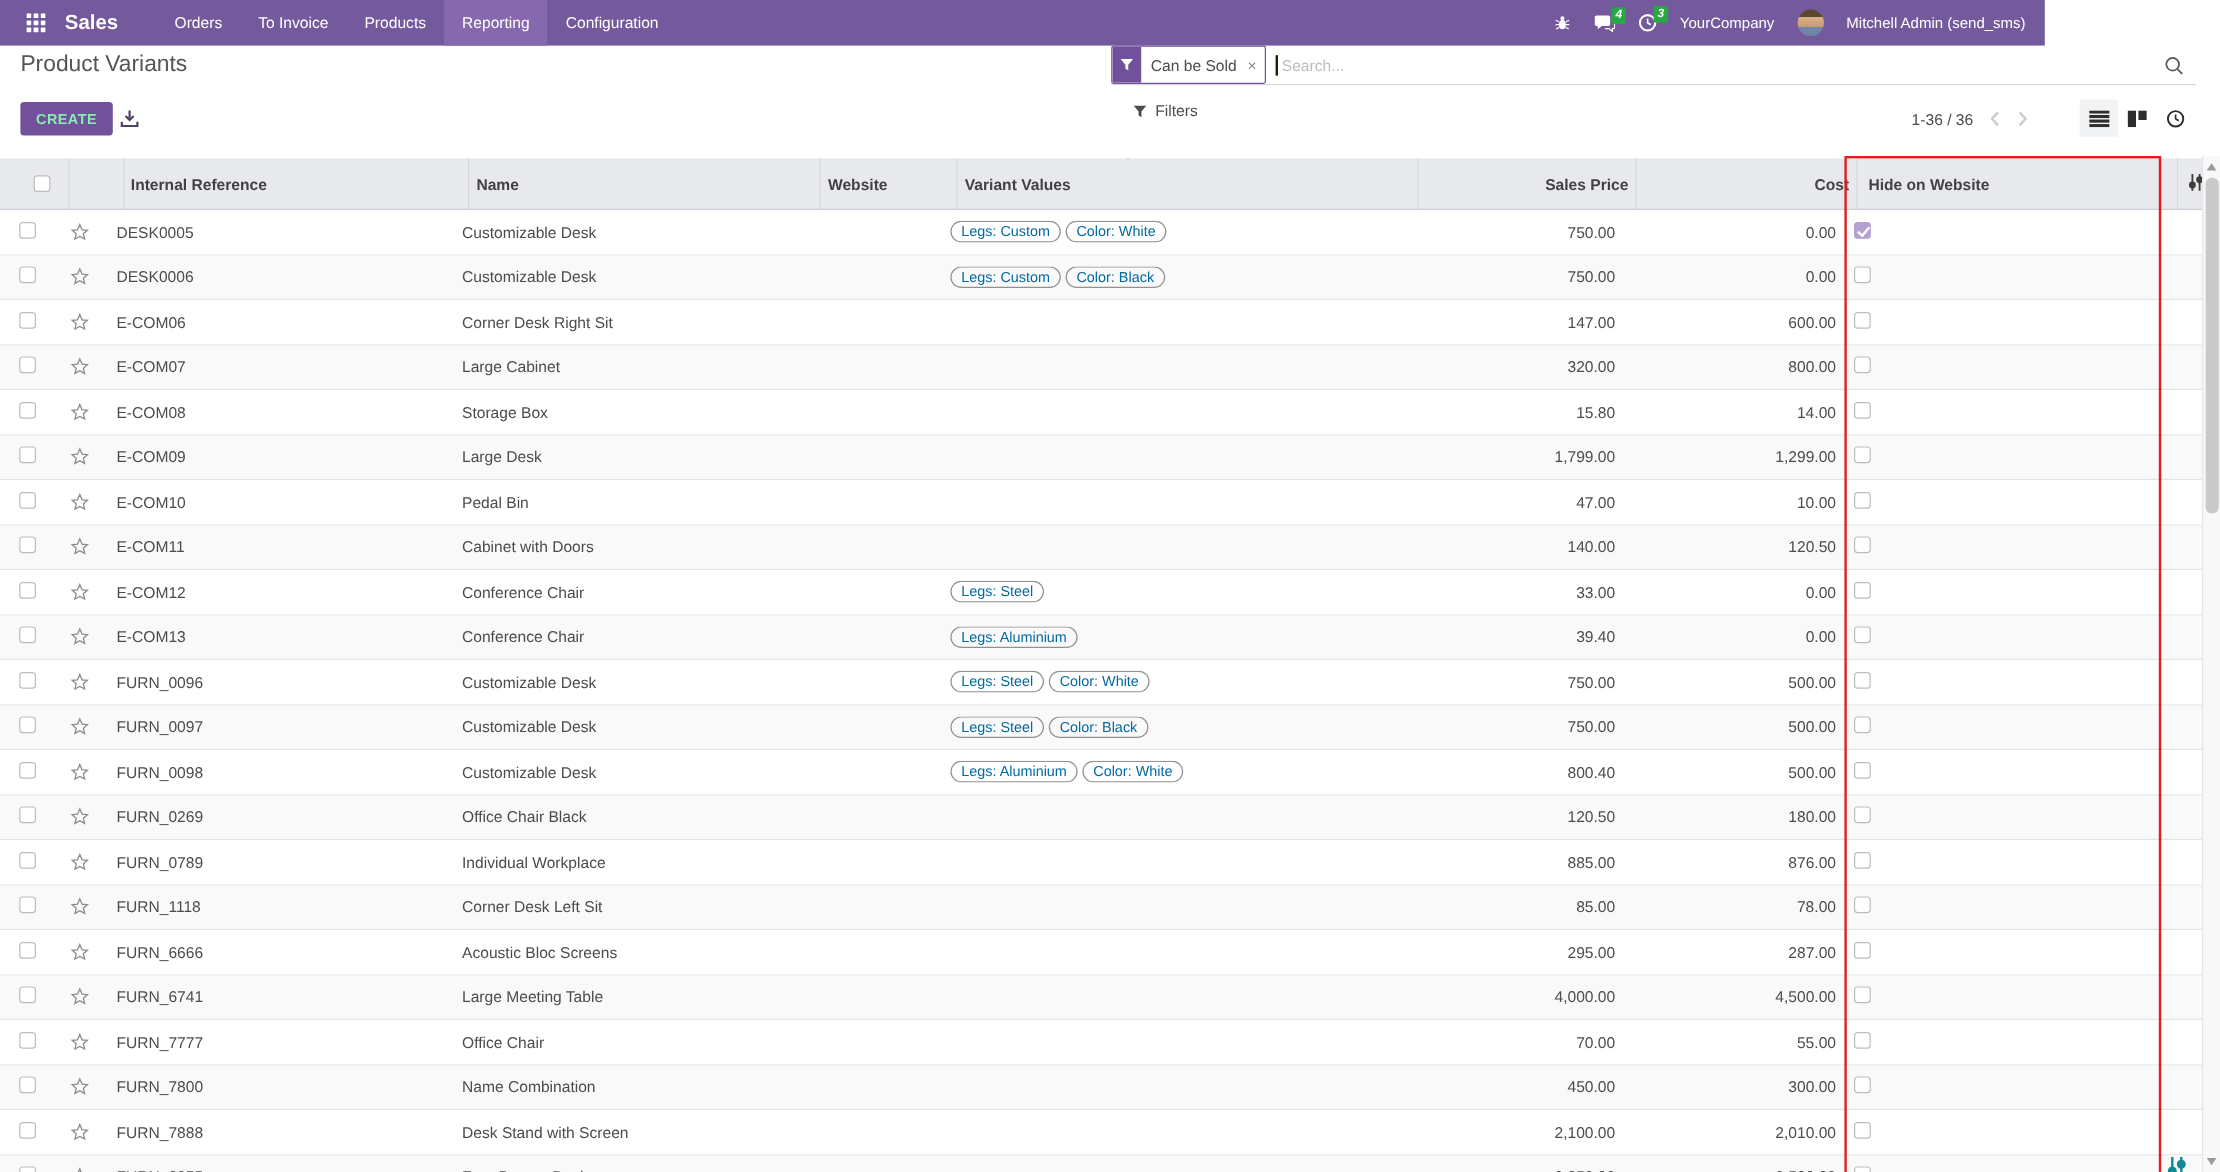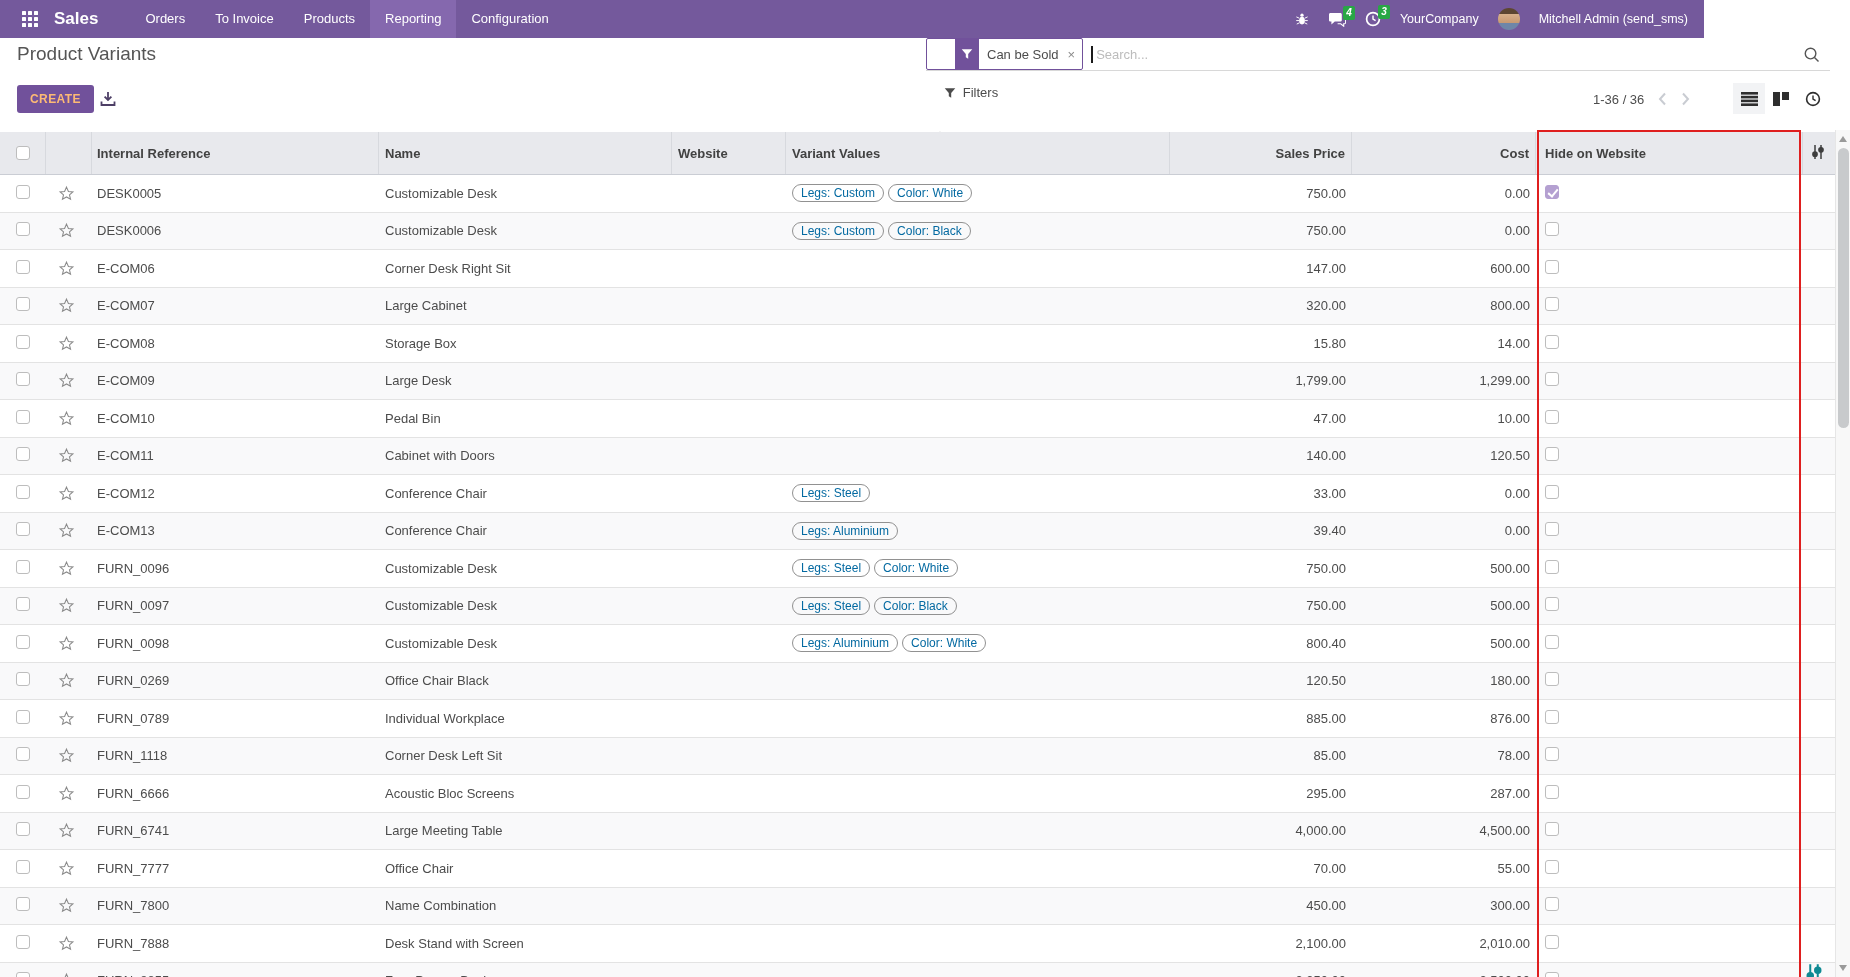--- a/index.html
+++ b/index.html
@@ -26,50 +26,50 @@
     font-size:10px;line-height:1;padding:2px 3px;border-radius:2px;font-weight:700;}
   .avatar{width:22px;height:22px;border-radius:50%;overflow:hidden;display:inline-block;
     background:linear-gradient(180deg,#5d4631 0%,#5d4631 28%,#d7b08a 28%,#c89a72 66%,#6e86a8 66%);}
   .nav-user,.nav-company{cursor:pointer;white-space:nowrap;}
 
   
   .breadcrumb{position:absolute;left:17px;top:43px;font-size:19px;color:#555;}
   .searchview{position:absolute;left:926px;top:38px;width:904px;height:33px;
     display:flex;align-items:center;border-bottom:1px solid #d8d8d8;}
   .facet{display:inline-flex;align-items:stretch;border:1px solid var(--accent,#71519b);
-    border-radius:2px;height:32px;overflow:hidden;background:#fff;padding-left:28px;}
+    border-radius:2px;height:32px;overflow:hidden;background:#fff;}
   .facet-icon{width:24px;display:flex;align-items:center;justify-content:center;
     background:var(--accent,#71519b);}
   .facet-label{padding:0 8px;font-size:13px;color:#4c4c4c;display:flex;align-items:center;}
   .facet-remove{padding:0 7px 0 1px;color:#8a8a8a;font-size:13px;display:flex;align-items:center;cursor:pointer;}
   .caret{width:2px;height:17px;background:#1a1a1a;margin-left:8px;}
   .search-placeholder{color:#bcbcbc;font-size:13px;margin-left:3px;}
   .magnifier{position:absolute;right:10px;top:8px;cursor:pointer;display:flex;}
 
   .create-btn{position:absolute;left:17px;top:85px;height:28px;padding:0 13px;
-    background:var(--accent,#71519b);color:#fdba74;font-size:12px;font-weight:700;
+    background:var(--accent,#71519b);color:#86efac;font-size:12px;font-weight:700;
     border:none;border-radius:3px;letter-spacing:.4px;cursor:pointer;
     font-family:"Liberation Sans",sans-serif;}
   .export-icon{position:absolute;left:100px;top:91px;cursor:pointer;display:flex;}
 
   .search-buttons{position:absolute;left:933px;top:85px;height:28px;display:flex;gap:30px;align-items:center;flex-direction:column;}
   .sbtn{display:flex;gap:7px;align-items:center;font-size:13px;color:#4c4c4c;cursor:pointer;white-space:nowrap;}
 
   .pager{position:absolute;left:1593px;top:85px;height:28px;display:flex;align-items:center;}
   .pager-value{font-size:13px;color:#4c4c4c;}
   .pager-prev,.pager-next{margin-left:14px;display:flex;cursor:default;}
   .view-switcher{position:absolute;left:1733px;top:83px;display:flex;}
   .vs{width:32px;height:31px;display:flex;align-items:center;justify-content:center;cursor:pointer;}
   .vs.active{background:#f2f3f5;}
 
   
   .grid-cols{display:grid;grid-template-columns:46px 46px 287px 293px 114px 384px 182px 184px 267px 1fr;}
   .thead{position:absolute;left:0;top:132px;width:1850px;height:43px;
     background:var(--header-bg,#e8e9ed);align-items:center;
-    font-weight:700;font-size:13px;color:#424242;border-bottom:1px solid #cacdd4;}
+    font-weight:700;font-size:13px;color:#424242;border-bottom:1px solid #cacdd4;padding-left:12px;}
   .th{height:100%;display:flex;align-items:center;border-right:1px solid #d7d9de;}
   .th.no-b{border-right:none;}
   .th.num{justify-content:flex-end;padding-right:6px;}
   .tbody{position:absolute;left:0;top:175px;width:1850px;height:802px;overflow:hidden;}
   .tr{height:37.5px;align-items:center;font-size:13px;color:#4c4c4c;
     border-bottom:1px solid #e3e3e3;background:#fff;cursor:pointer;}
   .tr:nth-child(even){background:#f9f9fa;}
   .c-sel{padding-left:16px;}  .c-star{padding-left:12px;display:flex;align-items:center;}
   .c-ref{padding-left:5px;}   .c-name{padding-left:6px;}
   .c-web{padding-left:6px;}

